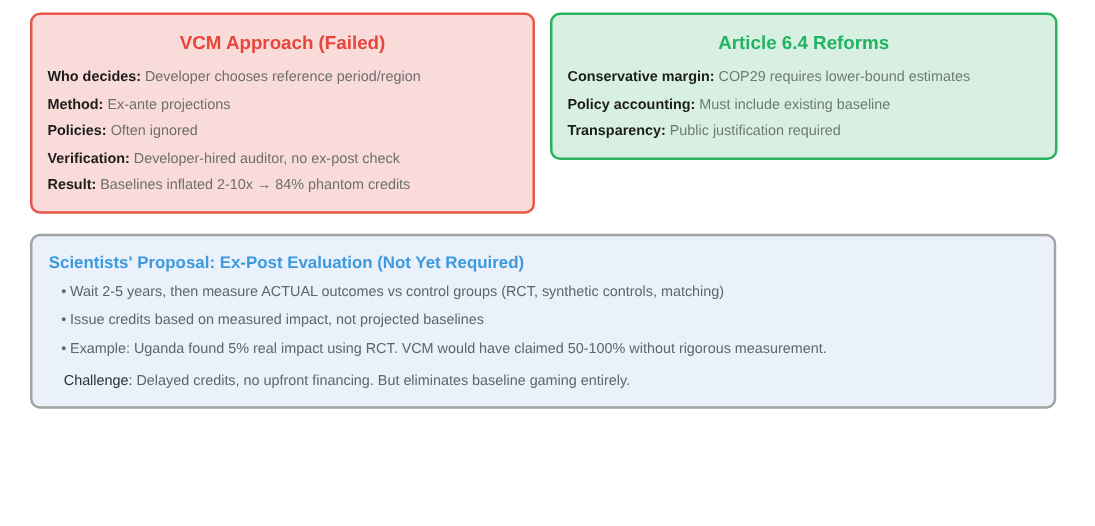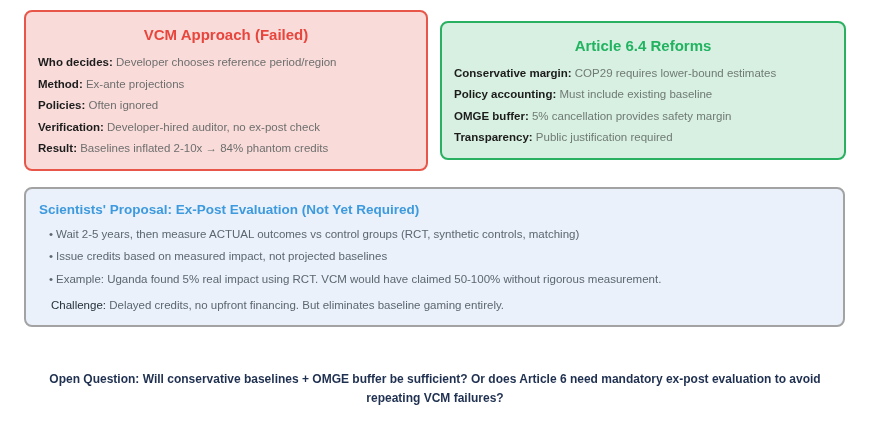--- a/index.html
+++ b/index.html
@@ -19,21 +19,21 @@
     width: 876px;
     height: 421px;
     box-sizing: border-box;
     padding: 10px 30px 0 24px;
   }
 
   
   .cards-row {
     display: flex;
     gap: 12px;
-    align-items: center;
+    align-items: flex-start;
   }
   .card {
     box-sizing: border-box;
     border-radius: 8px;
     border-width: 2px;
     border-style: solid;
     padding: 12px 12px 14px 12px;
   }
   .card-red {
     flex: 0 0 404px;
@@ -167,24 +167,20 @@
     <div class="card card-green">
       <div class="card-title">Article 6.4 Reforms</div>
       <ul class="kv-list">
         <li class="kv-item">
           <span class="kv-key">Conservative margin:</span>
           <span class="kv-val">COP29 requires lower-bound estimates</span>
         </li>
         <li class="kv-item">
           <span class="kv-key">Policy accounting:</span>
           <span class="kv-val">Must include existing baseline</span>
-        </li>
-        <li class="kv-item">
-          <span class="kv-key">OMGE buffer:</span>
-          <span class="kv-val">5% cancellation provides safety margin</span>
         </li>
         <li class="kv-item">
           <span class="kv-key">Transparency:</span>
           <span class="kv-val">Public justification required</span>
         </li>
       </ul>
     </div>
 
   </div>
 
@@ -200,15 +196,14 @@
       <li class="bullet-item">
         <span class="bullet-dot">•</span><span>Example: Uganda found 5% real impact using RCT. VCM would have claimed 50-100% without rigorous measurement.</span>
       </li>
     </ul>
     <div class="challenge">
       <span class="challenge-key">Challenge:</span>
       <span>Delayed credits, no upfront financing. But eliminates baseline gaming entirely.</span>
     </div>
   </div>
 
-  <div class="footer-question">Open Question: Will conservative baselines + OMGE buffer be sufficient? Or does Article 6 need mandatory ex-post evaluation to avoid repeating VCM failures?</div>
 
 </div>
 
 </body></html>

